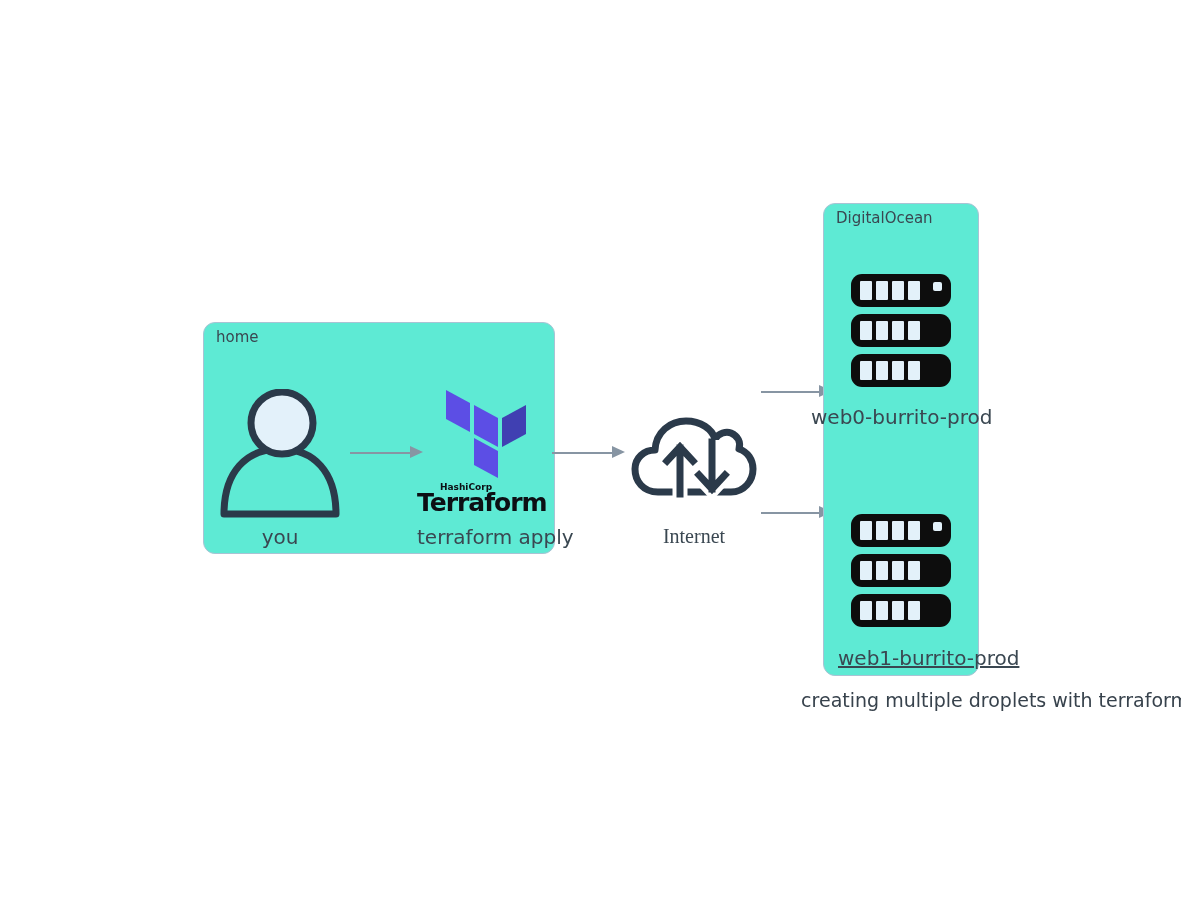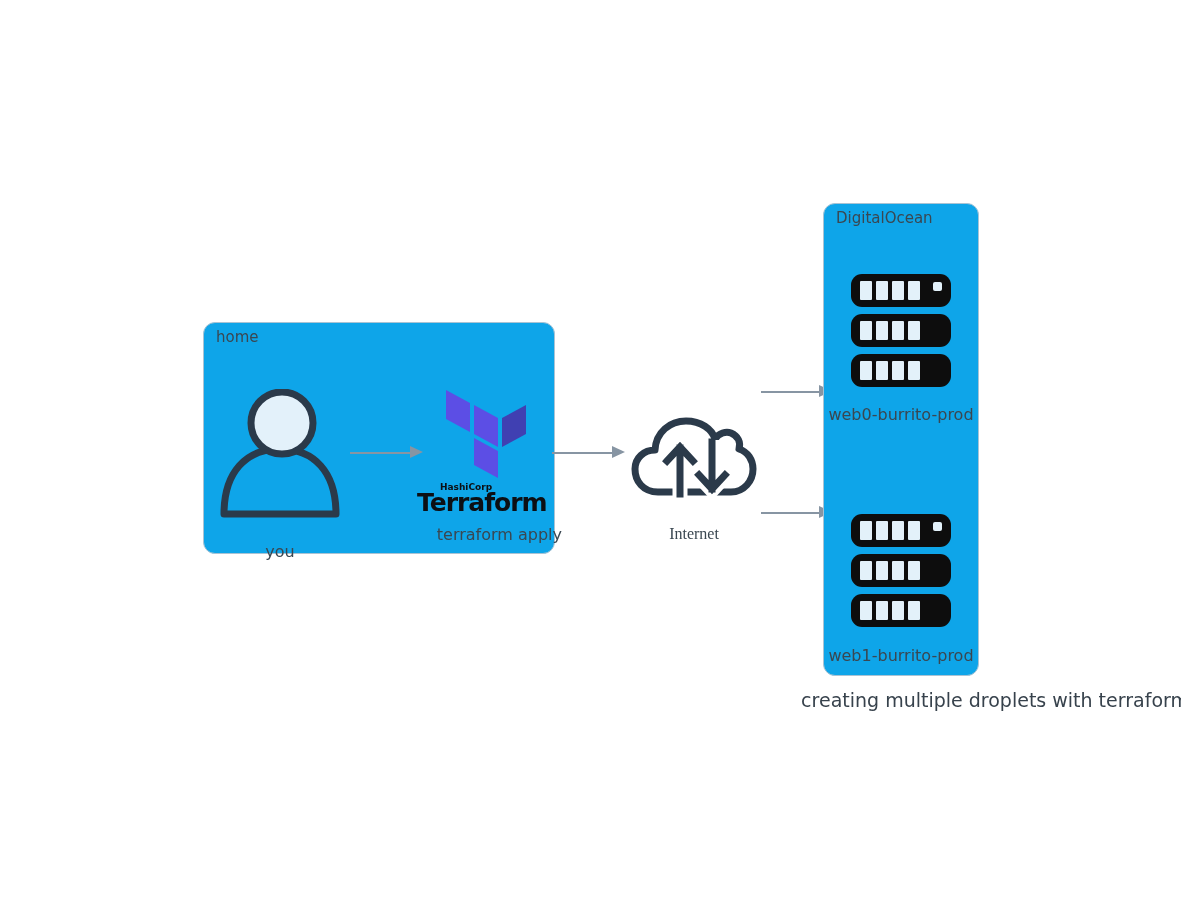--- a/index.html
+++ b/index.html
@@ -5,35 +5,35 @@
   html,body{margin:0;padding:0;background:#ffffff;}
   #canvas{
     position:relative;
     width:1181px;height:912px;
     background:#ffffff;
     font-family:"DejaVu Sans","Liberation Sans",sans-serif;
     overflow:hidden;
   }
   .group-box{
     position:absolute;
-    background:#0ea5e9;
+    background:#5eead4;
     border:1.4px solid #a9c3d4;
     border-radius:12px;
     box-sizing:border-box;
   }
   .group-label{
     position:absolute;
     left:12px;top:5px;
     font-size:15px;
     color:#3a4751;
     white-space:nowrap;
   }
   .node-label{
     position:absolute;
-    font-size:16px;
+    font-size:20px;
     color:#3a4751;
     text-align:center;
     white-space:nowrap;
   }
   .arrow{
     position:absolute;
     height:2px;
     background:#8795a3;
   }
   .arrow::after{
@@ -98,21 +98,21 @@
 <div id="canvas">
 
   <div class="group-box" style="left:203px;top:322px;width:352px;height:232px;">
     <div class="group-label">home</div>
   </div>
 
   <svg style="left:216px;top:389px;" width="128" height="130" viewBox="0 0 128 130">
     <path d="M 8,125 C 8,83 30,60 64,60 C 98,60 120,83 120,125 Z" fill="none" stroke="#2b3a4a" stroke-width="7" stroke-linejoin="round"></path>
     <circle cx="66" cy="34" r="31" fill="#e3f1fa" stroke="#2b3a4a" stroke-width="7"></circle>
   </svg>
-  <div class="node-label" style="left:230px;top:525px;width:100px;margin-top:17px;">you</div>
+  <div class="node-label" style="left:230px;top:525px;width:100px;">you</div>
 
   <div class="arrow" style="left:350px;top:452px;width:60px;"></div>
 
   <svg style="left:446px;top:390px;" width="80" height="88" viewBox="0 0 80 88">
     <polygon points="0,0 24,13 24,42 0,29" fill="#5c4ee5"></polygon>
     <polygon points="28,15 52,28 52,57 28,44" fill="#5c4ee5"></polygon>
     <polygon points="56,28 80,15 80,44 56,57" fill="#4040b2"></polygon>
     <polygon points="28,48 52,61 52,88 28,75" fill="#5c4ee5"></polygon>
   </svg>
   <div class="brand-small">HashiCorp</div>
@@ -174,17 +174,17 @@
         <span class="slot slot3"></span>
         <span class="slot slot4"></span>
     </div>
     <div class="server-unit">
       <span class="slot slot1"></span>
         <span class="slot slot2"></span>
         <span class="slot slot3"></span>
         <span class="slot slot4"></span>
     </div>
   </div>
-  <div class="node-label" style="left:811px;top:646px;width:180px;">web1-burrito-prod</div>
+  <div class="node-label" style="left:838px;top:646px;width:180px;text-decoration:underline;">web1-burrito-prod</div>
 
   <div class="caption">creating multiple droplets with terraform</div>
 
 </div>
 
 </body></html>

